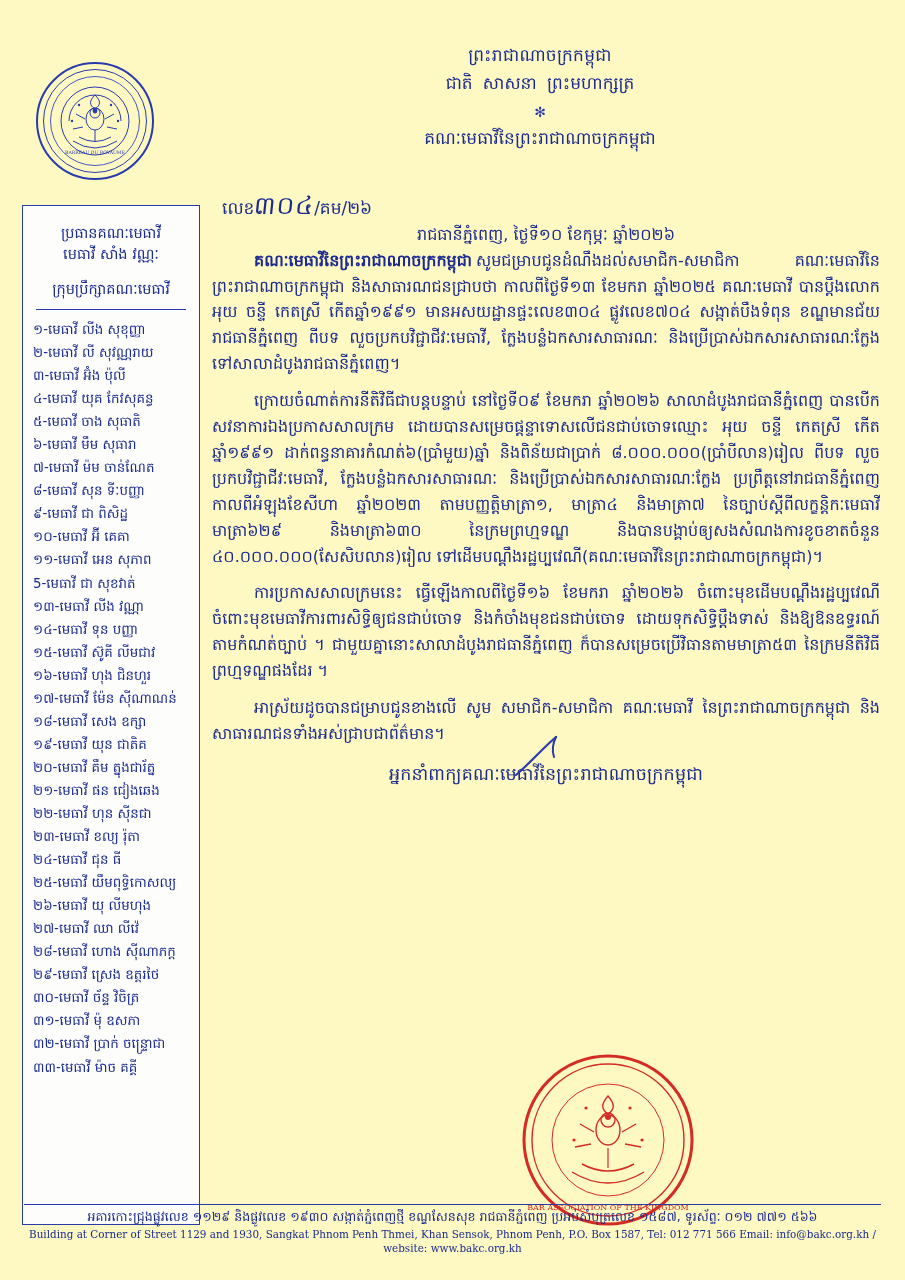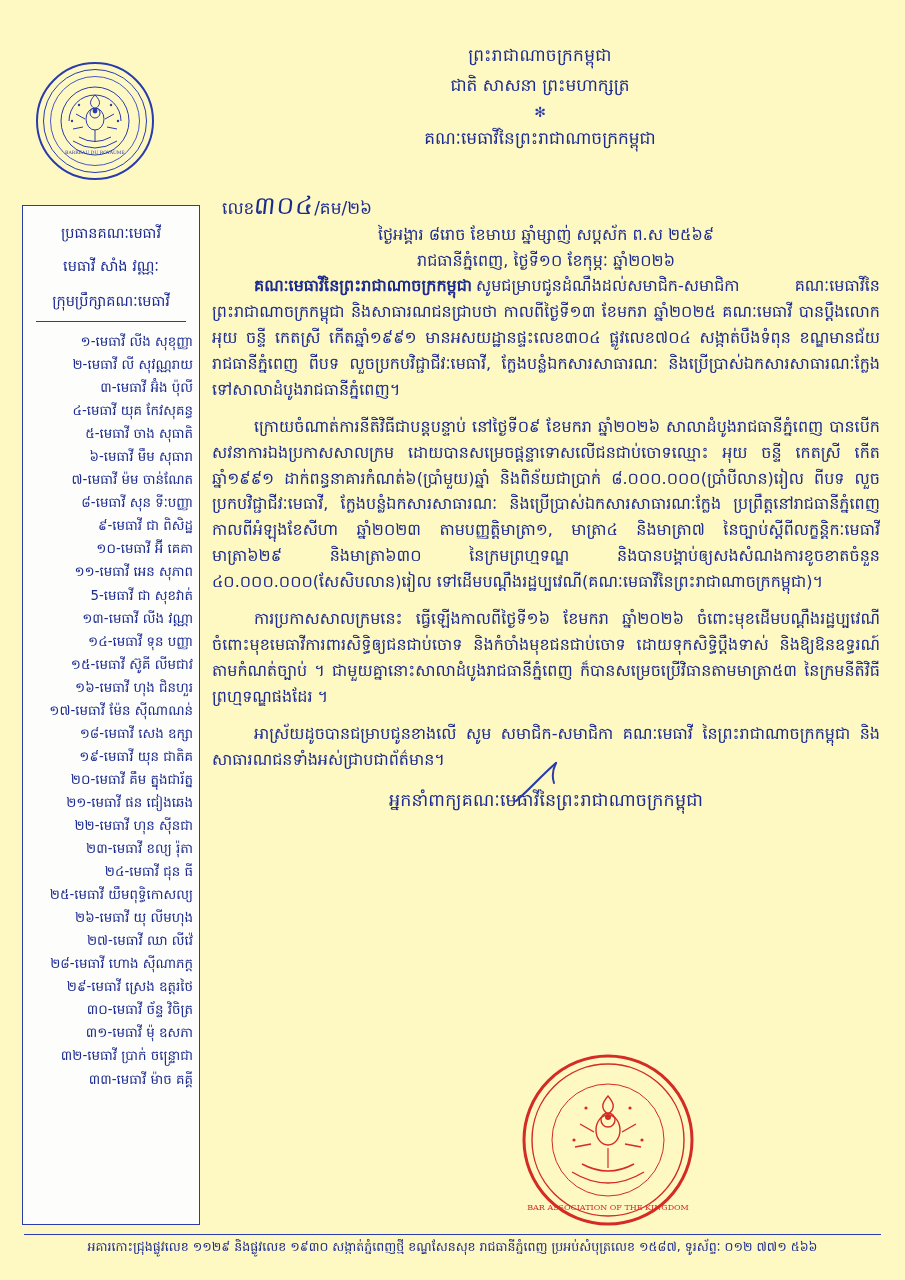--- a/index.html
+++ b/index.html
@@ -52,21 +52,21 @@
   
   .hdr {
     position: absolute;
     left: 210px;
     top: 42px;
     width: 660px;
     text-align: center;
     line-height: 1.55;
   }
   .hdr .l1 { font-size: 17px; letter-spacing: .3px; }
-  .hdr .l2 { font-size: 17px; margin-top: 4px; }
+  .hdr .l2 { font-size: 17px; margin-top: 4px; font-family: Liberation Mono, monospace; }
   .deco {
     margin: 3px auto 2px;
     width: 100%;
     text-align: center;
     font-size: 14px;
     color: #2a3bab;
   }
   .hdr .l3 { font-size: 17px; margin-top: 2px; }
 
   .docnum {
@@ -93,41 +93,41 @@
     height: 1020px;
     border: 1.5px solid #2a3bab;
     box-sizing: border-box;
     background: #fdfdfb;
     padding: 8px 6px 4px;
     text-align: center;
   }
   .sb-title {
     font-size: 14.5px;
     margin-top: 10px;
-    margin-bottom: 12px;
+    margin-bottom: 0;
   }
   .sb-sub {
     font-size: 14.5px;
     margin-bottom: 14px;
   }
   .sb-group {
     font-size: 14.5px;
     margin-bottom: 8px;
   }
   .sb-rule {
     width: 150px;
     height: 1px;
     background: #2a3bab;
     margin: 4px auto 8px;
   }
   .sb-list {
     list-style: none;
     margin: 0;
     padding: 0 0 0 4px;
-    text-align: right;
+    text-align: left;
   }
   .sb-list li {
     font-size: 13.4px;
     line-height: 1.72;
     white-space: nowrap;
   }
 
   
   .body {
     position: absolute;
@@ -297,21 +297,20 @@
       <li>២៩-មេធាវី ស្រេង ឧត្តរថៃ</li>
       <li>៣០-មេធាវី ច័ន្ទ វិចិត្រ</li>
       <li>៣១-មេធាវី ម៉ុ ឧសភា</li>
       <li>៣២-មេធាវី ប្រាក់ ចន្ទ្រោជា</li>
       <li>៣៣-មេធាវី ម៉ាច គគ្គី</li>
     </ul>
   </div>
 
   <div class="body">
     <div class="date-block">
-      <div>ថ្ងៃអង្គារ ៨រោច ខែមាឃ ឆ្នាំម្សាញ់ សប្តស័ក ព.ស ២៥៦៩</div>
       <div>រាជធានីភ្នំពេញ, ថ្ងៃទី១០ ខែកុម្ភៈ ឆ្នាំ២០២៦</div>
     </div>
 
 
     <p class="para indent">
       <span class="lead">គណៈមេធាវីនៃព្រះរាជាណាចក្រកម្ពុជា</span><span>សូមជម្រាបជូនដំណឹងដល់សមាជិក-សមាជិកា គណៈមេធាវីនៃព្រះរាជាណាចក្រកម្ពុជា និងសាធារណជនជ្រាបថា កាលពីថ្ងៃទី១៣ ខែមករា ឆ្នាំ២០២៥ គណៈមេធាវី បានប្តឹងលោក អុយ ចន្ទី កេតស្រី កើតឆ្នាំ១៩៩១ មានអសយដ្ឋានផ្ទះលេខ៣០៤ ផ្លូវលេខ៧០៤ សង្កាត់បឹងទំពុន ខណ្ឌមានជ័យ រាជធានីភ្នំពេញ ពីបទ លួចប្រកបវិជ្ជាជីវៈមេធាវី, ក្លែងបន្លំឯកសារសាធារណៈ និងប្រើប្រាស់ឯកសារសាធារណៈក្លែង ទៅសាលាដំបូងរាជធានីភ្នំពេញ។</span>
     </p>
 
     <p class="para indent">ក្រោយចំណាត់ការនីតិវិធីជាបន្តបន្ទាប់   នៅថ្ងៃទី០៩ ខែមករា ឆ្នាំ២០២៦ សាលាដំបូងរាជធានីភ្នំពេញ បានបើកសវនាការឯងប្រកាសសាលក្រម ដោយបានសម្រេចផ្តន្ទាទោសលើជនជាប់ចោទឈ្មោះ អុយ ចន្ទី កេតស្រី កើតឆ្នាំ១៩៩១ ដាក់ពន្ធនាគារកំណត់៦(ប្រាំមួយ)ឆ្នាំ និងពិន័យជាប្រាក់ ៨.០០០.០០០(ប្រាំបីលាន)រៀល ពីបទ លួចប្រកបវិជ្ជាជីវៈមេធាវី, ក្លែងបន្លំឯកសារសាធារណៈ និងប្រើប្រាស់ឯកសារសាធារណៈក្លែង ប្រព្រឹត្តនៅរាជធានីភ្នំពេញ កាលពីអំឡុងខែសីហា ឆ្នាំ២០២៣ តាមបញ្ញត្តិមាត្រា១, មាត្រា៤ និងមាត្រា៧ នៃច្បាប់ស្តីពីលក្ខន្តិកៈមេធាវី មាត្រា៦២៩ និងមាត្រា៦៣០ នៃក្រមព្រហ្មទណ្ឌ និងបានបង្គាប់ឲ្យសងសំណងការខូចខាតចំនួន ៤០.០០០.០០០(សែសិបលាន)រៀល ទៅដើមបណ្តឹងរដ្ឋប្បវេណី(គណៈមេធាវីនៃព្រះរាជាណាចក្រកម្ពុជា)។</p>
 
@@ -349,15 +348,16 @@
         <circle cx="66" cy="88" r="1.6"></circle>
         <circle cx="134" cy="88" r="1.6"></circle>
       </g>
       <text x="100" y="158" font-size="8" fill="#d42b24" text-anchor="middle" font-family="DejaVu Serif, serif">BAR ASSOCIATION OF THE KINGDOM</text>
     </svg>
   </div>
 
   <div class="footer">
     <div class="f-rule"></div>
     <div class="f-kh">អគារកោះជ្រុងផ្លូវលេខ ១១២៩ និងផ្លូវលេខ ១៩៣០ សង្កាត់ភ្នំពេញថ្មី ខណ្ឌសែនសុខ រាជធានីភ្នំពេញ ប្រអប់សំបុត្រលេខ ១៥៨៧, ទូរស័ព្ទៈ ០១២ ៧៧១ ៥៦៦</div>
+    <div class="f-en">Building at Corner of Street 1129 and 1930, Sangkat Phnom Penh Thmei, Khan Sensok, Phnom Penh, P.O. Box 1587, Tel: 012 771 566     Email: info@bakc.org.kh / website: www.bakc.org.kh</div>
   </div>
 
 </div>
 
 </body></html>

